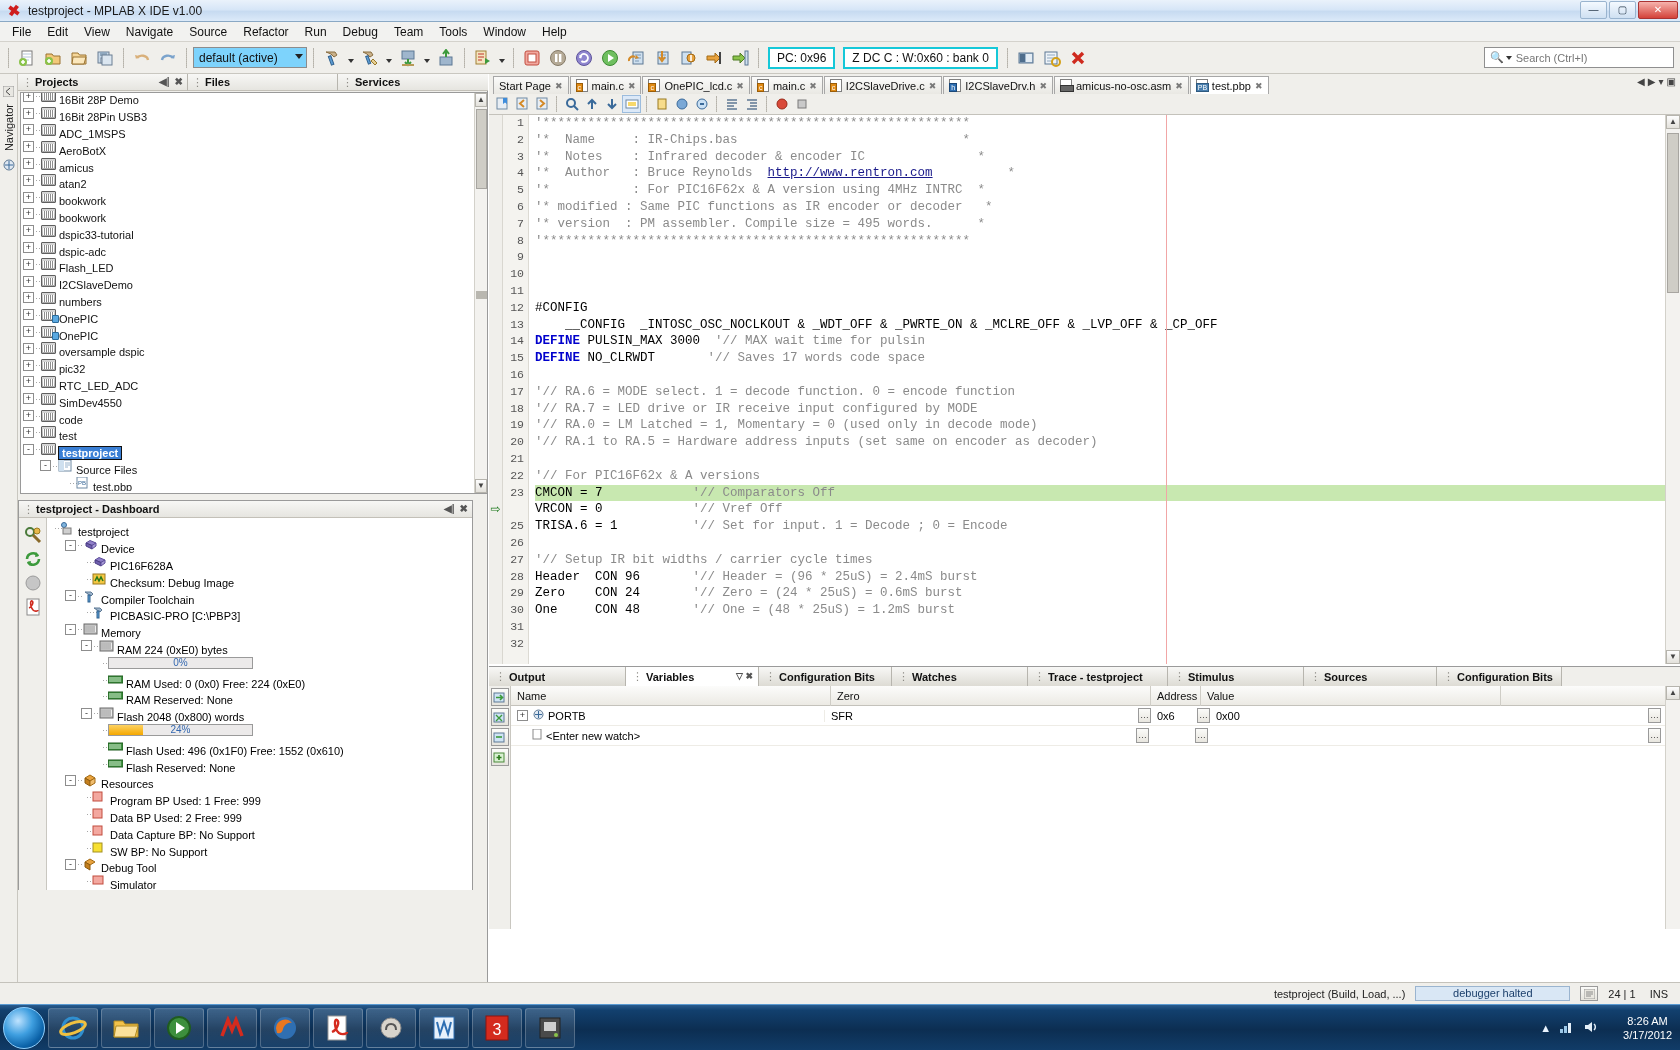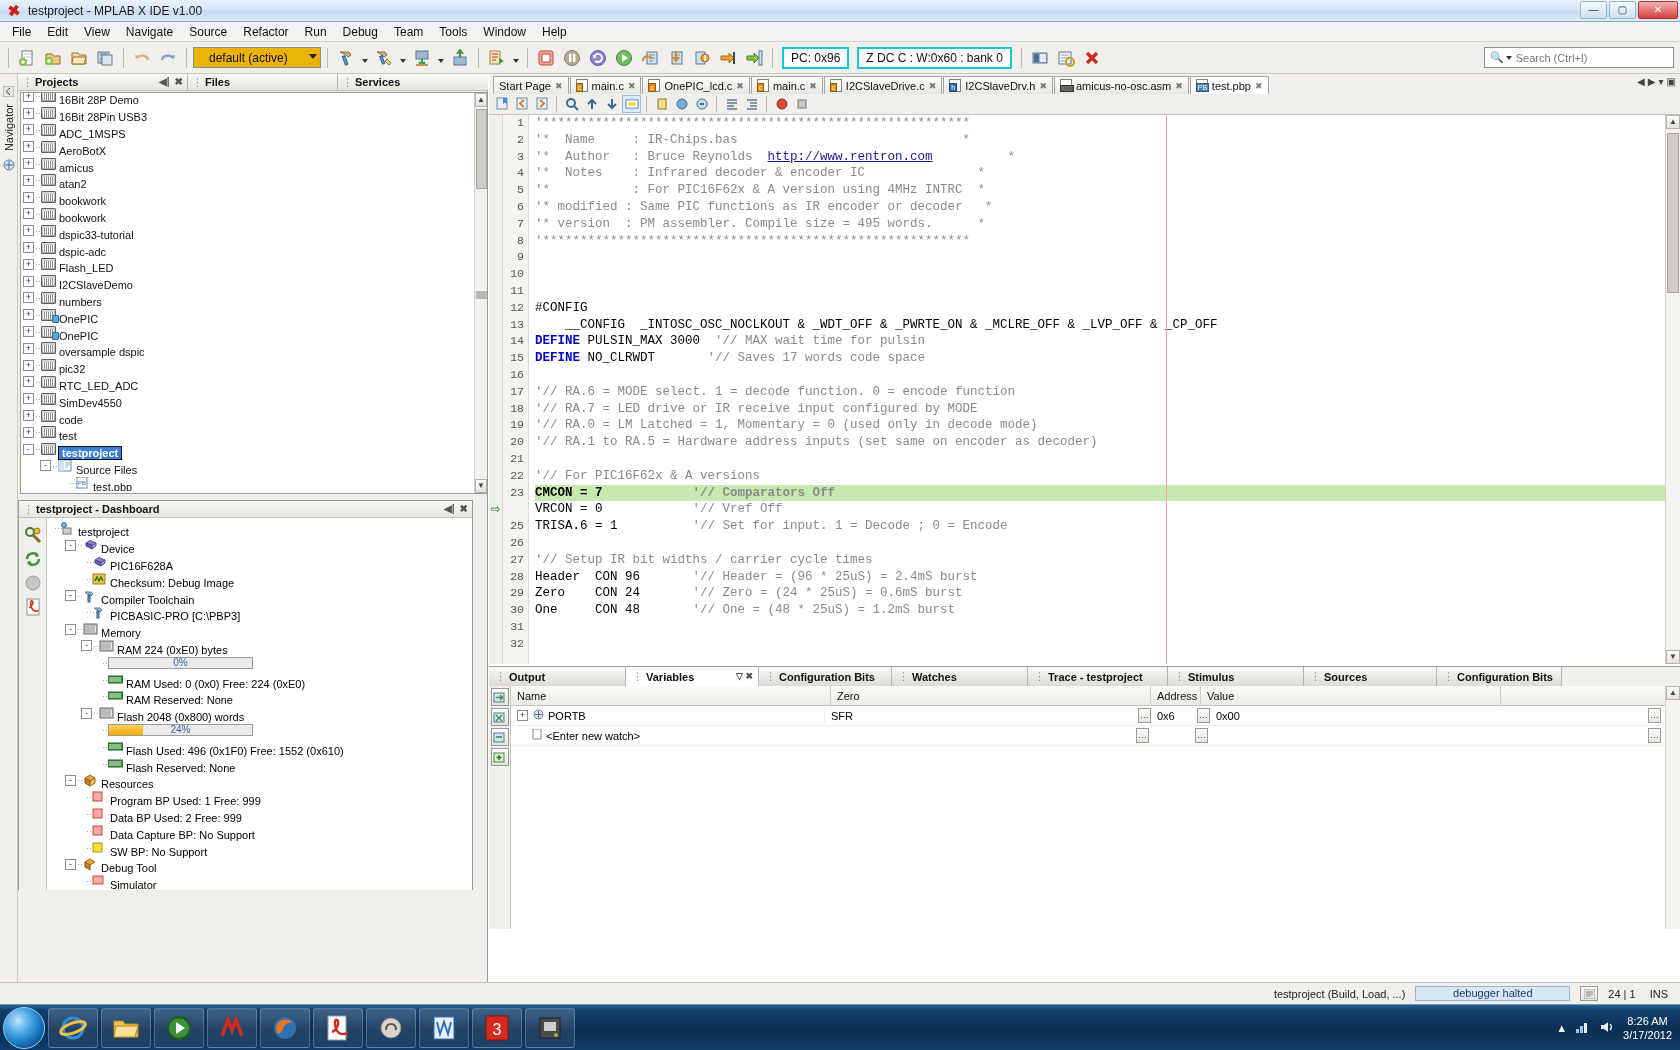--- a/index.html
+++ b/index.html
@@ -53,22 +53,22 @@
     display:flex; align-items:center; padding: 0 4px; gap:2px;
     position: relative;
   }
   .tbtn {
     width:24px; height:24px; display:flex; align-items:center; justify-content:center;
     border:1px solid transparent; border-radius:2px; position:relative;
   }
   .sep { width:1px; height:20px; background:#c3c0b8; margin:0 4px;
          border-left:1px dotted #b5b2aa; }
   .combo {
-    width:128px; height:21px; background:#eab308; border:1px solid #8c8c8c;
-    display:flex; align-items:center; padding-left:15px; font-size:12px; color:#111;
+    width:114px; height:21px; background:#7dd3fc; border:1px solid #8c8c8c;
+    display:flex; align-items:center; padding-left:5px; font-size:12px; color:#111;
     position:relative;
   }
   .combo .arr { position:absolute; right:3px; top:6px;
     border-left:4px solid transparent; border-right:4px solid transparent;
     border-top:5px solid #222; }
   .dropcaret { width:10px; height:24px; display:flex; align-items:flex-end; justify-content:center; padding-bottom:7px;}
   .dropcaret i { border-left:3px solid transparent; border-right:3px solid transparent; border-top:4px solid #333; display:block;}
   .statusbox {
     height:22px; border:2px solid #15c8d8; background:#fff;
     display:flex; align-items:center; padding:0 7px; font-size:12px; color:#111;
@@ -180,21 +180,21 @@
     width:26px; background:#f4f3ef; border-right:1px solid #dcdad3;
     text-align:right; padding-right:4px; color:#555;
     font-family:"Liberation Mono", monospace; font-size:11.5px;
   }
   .code-body {
     flex:1; position:relative; overflow:hidden;
     font-family:"Liberation Mono", monospace; font-size:12.5px;
     padding-left:6px;
   }
   .ln { height:16.8px; line-height:16.8px; white-space:pre; }
-  .ln.hl { background:#c8e8b0;font-weight:bold; }
+  .ln.hl { background:#c8e8b0; }
   .cm { color:#8a8a8a; }
   .kw { color:#0000cc; font-weight:bold;}
   .num { color:#000000; }
   .lnk { color:#1a1a8a; text-decoration:underline; }
   .margin-line { position:absolute; left:637px; top:0; bottom:0; width:1px; background:#f1a6a6;}
   .arrow-pc { color:#1f7a1f; font-size:12px; text-align:center; }
   .scrollarrow { height:14px; background:linear-gradient(to bottom,#fdfdfd,#e3e1db); border:1px solid #b6b4ad; font-size:8px; text-align:center; line-height:12px; color:#444;}
 
   
   .bottom-panel {
@@ -240,21 +240,21 @@
     width:42px; height:42px; border-radius:50%; margin-left:3px;
     background:radial-gradient(circle at 35% 32%, #bfe3ff 0%, #3f9fe0 38%, #0b62a8 70%, #063b6b 100%);
     border:1px solid #8fd0ff; position:relative;
   }
   .tb-item {
     width:50px; height:40px; margin-left:3px; border:1px solid rgba(255,255,255,.22);
     border-radius:3px; background:linear-gradient(to bottom,rgba(255,255,255,.18),rgba(255,255,255,.04));
     display:flex; align-items:center; justify-content:center;
   }
   .tray { position:absolute; right:0; top:0; height:46px; display:flex; align-items:center; gap:8px; padding-right:8px; color:#eaf4ff;}
-  .clock { text-align:center; font-size:11px; line-height:14px; color:#fff;}
+  .clock { text-align:center; font-size:11px; line-height:14px; color:#fff;margin-left:16px;}
 </style>
 </head>
 <body>
 
 <div id="app">
 
   <div class="titlebar">
     <div class="tb-icon">
         <div class="tb-x">✖</div>
       </div>
@@ -1164,22 +1164,22 @@
           <div class="ln">28</div>
           <div class="ln">29</div>
           <div class="ln">30</div>
           <div class="ln">31</div>
           <div class="ln">32</div>
         </div>
       <div class="code-body" id="code-body">
         <div class="margin-line"></div>
       <div class="ln"><span class="cm">'*********************************************************</span></div>
           <div class="ln"><span class="cm">'*  Name     : IR-Chips.bas</span><span class="cm">                              *</span></div>
+          <div class="ln"><span class="cm">'*  Notes    : Infrared decoder &amp; encoder IC</span><span class="cm">               *</span></div>
           <div class="ln"><span class="cm">'*  Author   : Bruce Reynolds  </span><span class="lnk">http://www.rentron.com</span><span class="cm">          *</span></div>
-          <div class="ln"><span class="cm">'*  Notes    : Infrared decoder &amp; encoder IC</span><span class="cm">               *</span></div>
           <div class="ln"><span class="cm">'*           : For PIC16F62x &amp; A version using 4MHz INTRC</span><span class="cm">  *</span></div>
           <div class="ln"><span class="cm">'* modified : Same PIC functions as IR encoder or decoder</span><span class="cm">   *</span></div>
           <div class="ln"><span class="cm">'* version  : PM assembler. Compile size = 495 words.</span><span class="cm">      *</span></div>
           <div class="ln"><span class="cm">'*********************************************************</span></div>
           <div class="ln">&nbsp;</div>
           <div class="ln">&nbsp;</div>
           <div class="ln">&nbsp;</div>
           <div class="ln"><span class="">#CONFIG</span></div>
           <div class="ln"><span class="">    __CONFIG  _INTOSC_OSC_NOCLKOUT &amp; _WDT_OFF &amp; _PWRTE_ON &amp; _MCLRE_OFF &amp; _LVP_OFF &amp; _CP_OFF</span></div>
           <div class="ln"><span class="kw">DEFINE</span><span class=""> PULSIN_MAX </span><span class="num">3000</span><span class="cm">  '// MAX wait time for pulsin</span></div>

